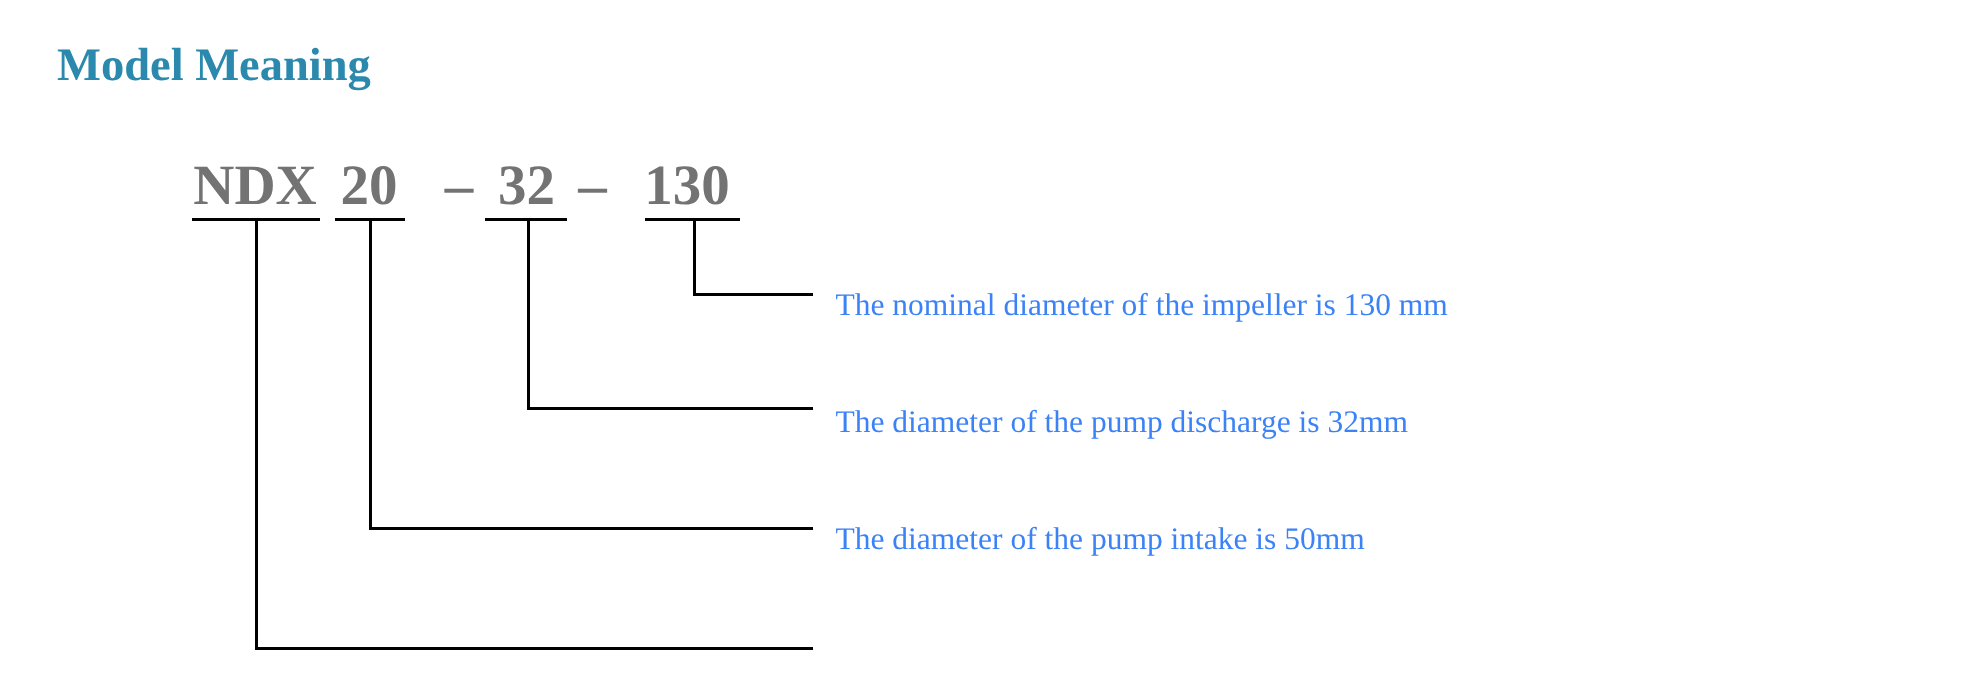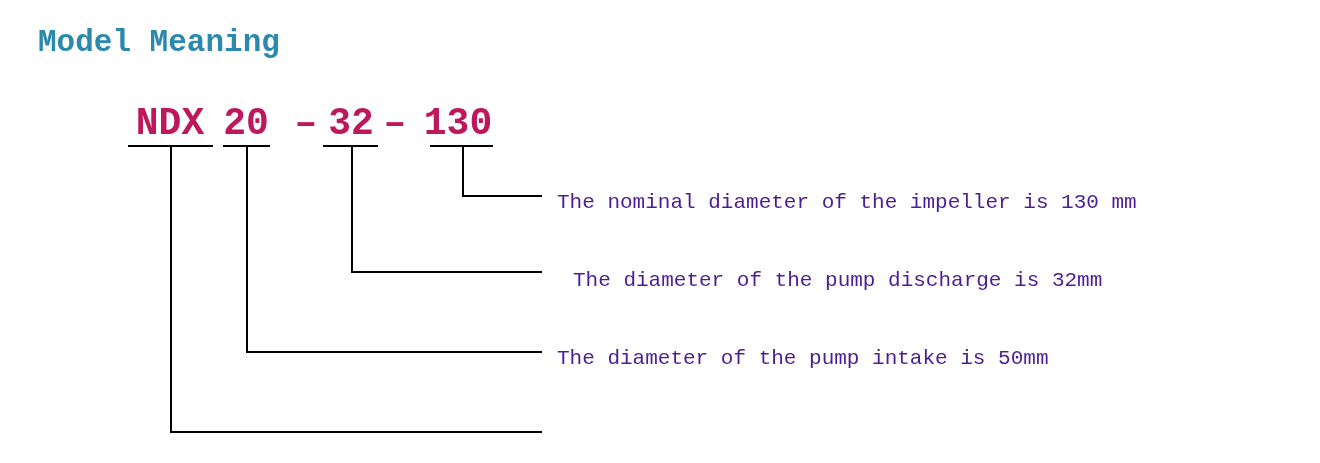--- a/index.html
+++ b/index.html
@@ -6,21 +6,21 @@
     margin: 0;
     padding: 0;
     background: #ffffff;
   }
   .canvas {
     position: relative;
     width: 1320px;
     height: 463px;
     background: #ffffff;
     overflow: hidden;
-    font-family: Liberation Mono, monospace;
+    font-family: Liberation Serif, serif;
   }
   .page-title {
     position: absolute;
     left: 38px;
     top: 27px;
     margin: 0;
     font-size: 31px;
     line-height: 1;
     font-weight: bold;
     letter-spacing: 0px;
@@ -30,34 +30,34 @@
     left: 0;
     top: 0;
   }
   .model-seg, .model-sep {
     position: absolute;
     top: 105px;
     transform: translateX(-50%);
     font-size: 38px;
     line-height: 1;
     font-weight: bold;
-    color: #be185d;
+    color: #737373;
     white-space: nowrap;
   }
   .annotation {
     position: absolute;
     left: 557px;
     height: 26px;
     line-height: 26px;
     font-size: 21px;
-    color: #4c1d95;
+    color: #3b82f6;
     white-space: nowrap;
   }
   .ann-1 { top: 190px; }
-  .ann-2 { top: 268px; margin-left: 16px; }
+  .ann-2 { top: 268px; }
   .ann-3 { top: 346px; }
   .ann-4 { top: 420px; }
 </style>
 </head>
 <body>
 
 <div class="canvas">
 
   <h1 class="page-title" style="color: rgb(42, 137, 173);">Model Meaning</h1>
 

